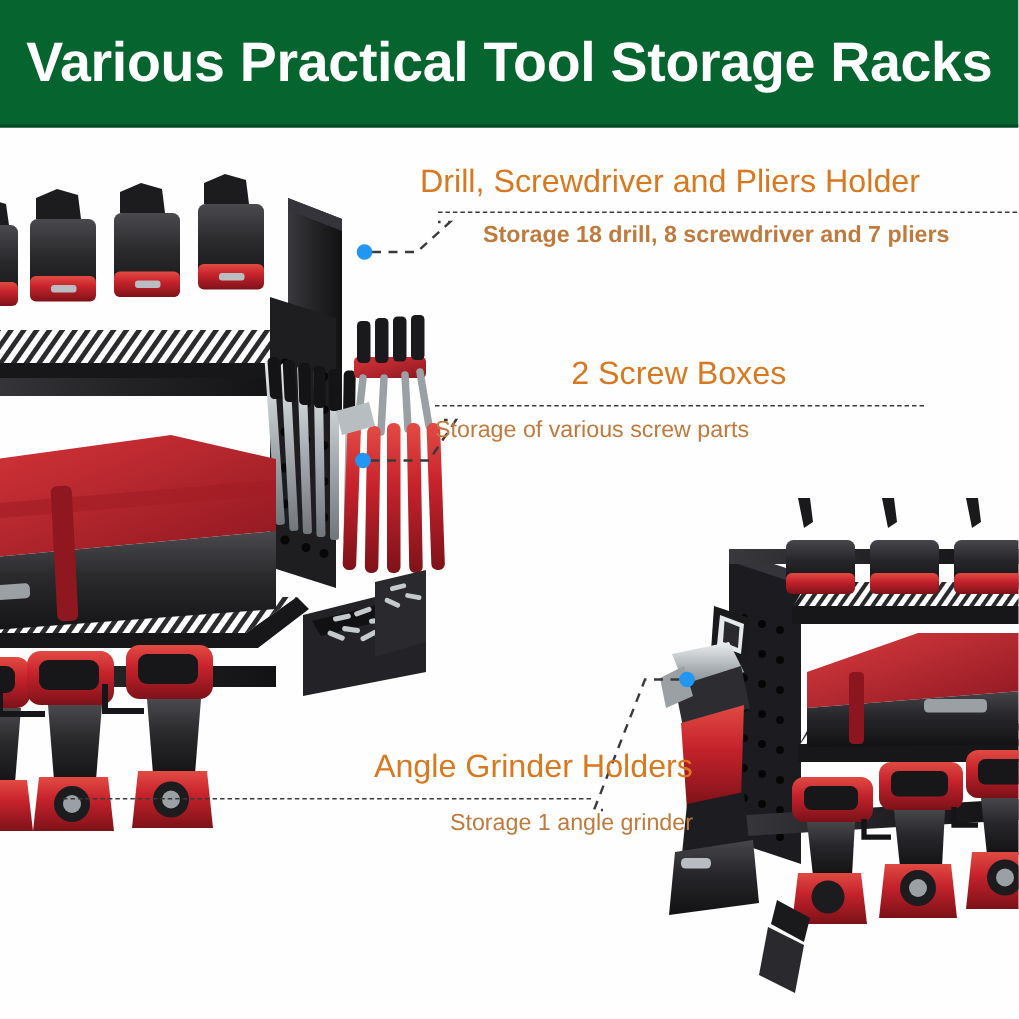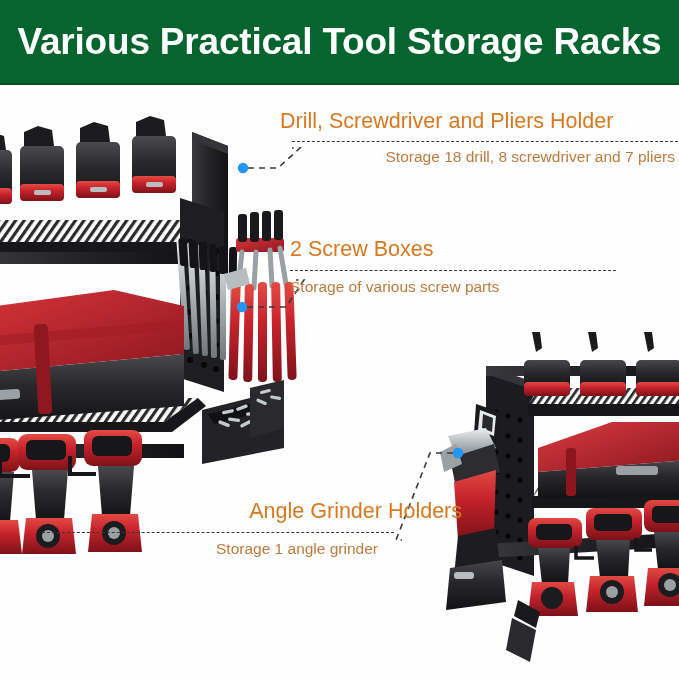--- a/index.html
+++ b/index.html
@@ -31,31 +31,31 @@
   .co-sub{
     color:#bf7a3d;font-size:15.5px;white-space:nowrap;line-height:1.1;
   }
   .co-rule{
     border-top:1.6px dashed #3a3a3a;height:0;font-size:0;line-height:0;
   }
 
   #callout1{left:280px;top:110px;width:399px;}
   #callout1 .co-title{text-align:left;padding-right:4px;}
   #callout1 .co-rule{margin:7px 0 6px 12px;width:386px;}
-  #callout1 .co-sub{text-align:right;padding-right:4px;}
+  #callout1 .co-sub{text-align:center;padding-right:4px;font-weight:bold;}
 
   #callout2{left:290px;top:238px;width:389px;}
-  #callout2 .co-title{text-align:left;padding-right:64px;}
+  #callout2 .co-title{text-align:center;padding-right:64px;}
   #callout2 .co-rule{margin:8px 0 7px 0px;width:326px;}
   #callout2 .co-sub{text-align:left;padding-right:64px;}
 
   #callout3{left:42px;top:500px;width:420px;}
   #callout3 .co-title{text-align:right;padding-left:66px;}
   #callout3 .co-rule{margin:8px 0 7px 0;width:352px;}
-  #callout3 .co-sub{text-align:center;padding-left:90px;}
+  #callout3 .co-sub{text-align:right;padding-left:90px;}
 
   
   #leaders{position:absolute;left:0;top:0;width:679px;height:679px;pointer-events:none;}
 
   
   .prod{position:absolute;}
   svg{display:block;overflow:visible;}
 </style>
 </head>
 <body>

